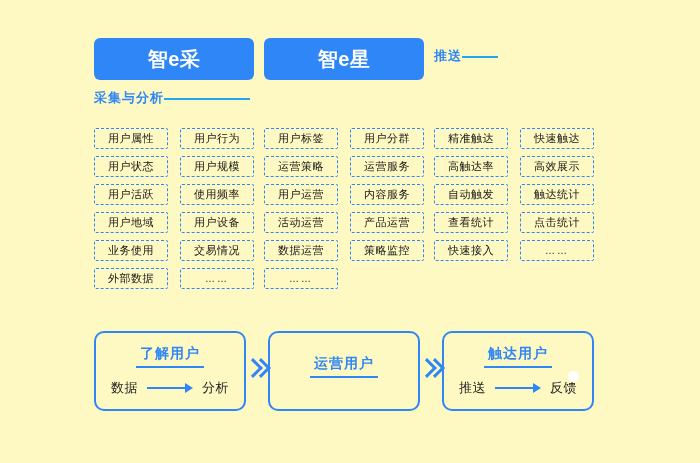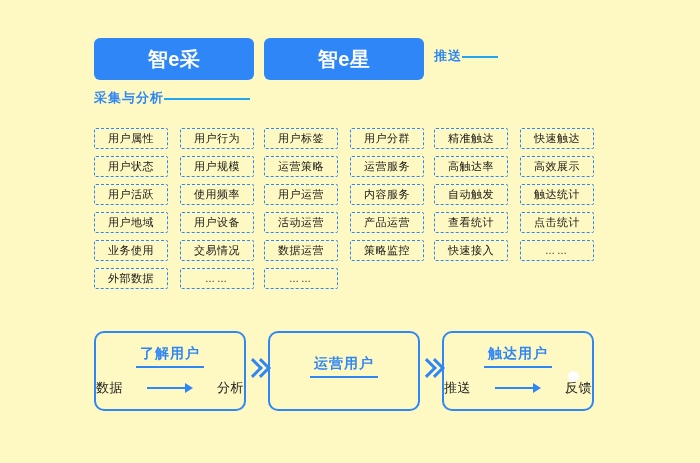--- a/index.html
+++ b/index.html
@@ -137,21 +137,21 @@
   .flow-title-underline {
     width: 68px;
     height: 2px;
     background: #2f86f6;
     margin-top: 3px;
     margin-bottom: 9px;
   }
   .flow-pair {
     display: flex;
     align-items: center;
-    gap: 24px;
+    gap: 9px;
     color: #1b1b1b;
     font-size: 13px;
     letter-spacing: 0.5px;
   }
   .flow-arrow {
     position: relative;
     width: 46px;
     height: 10px;
     display: inline-block;
   }

